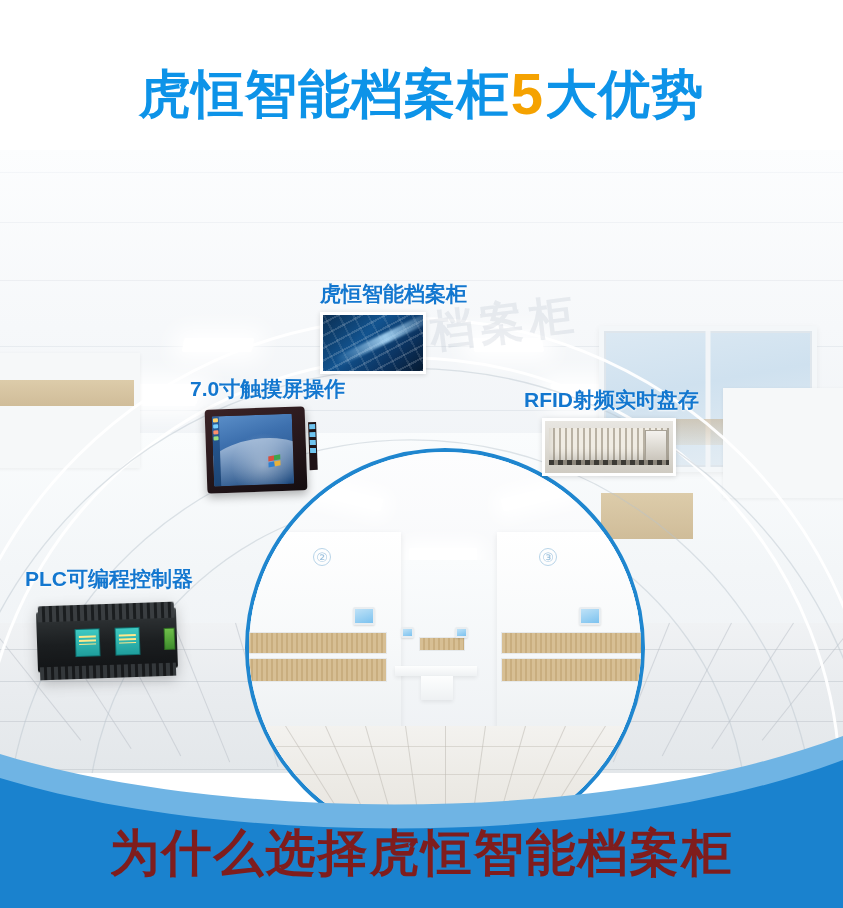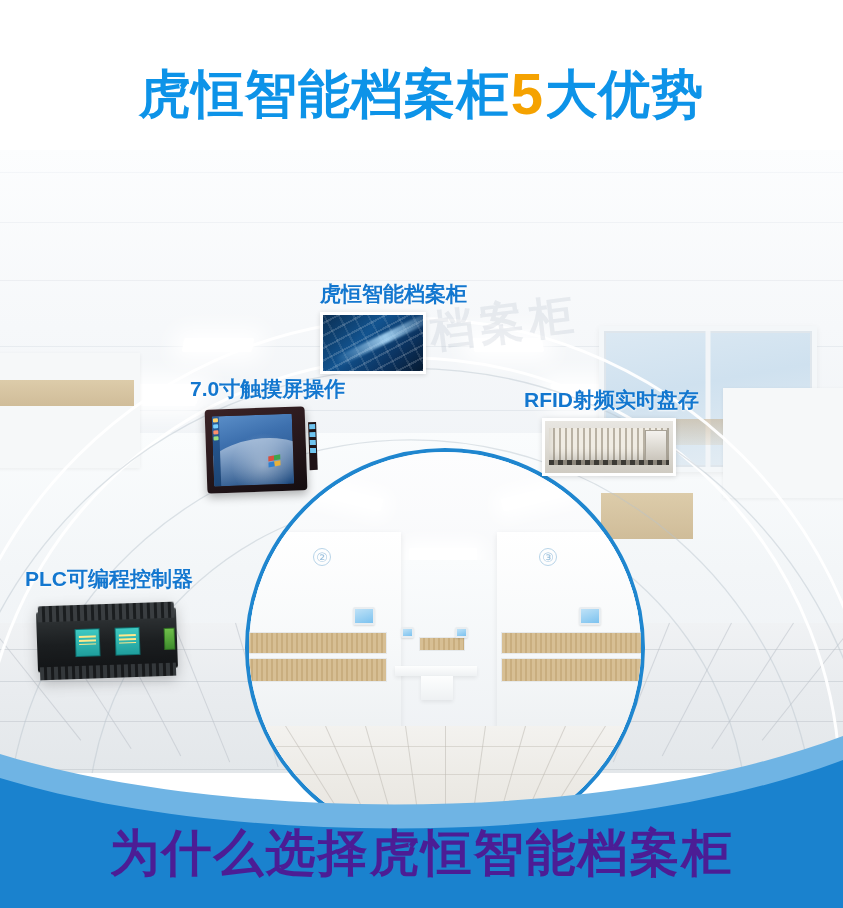--- a/index.html
+++ b/index.html
@@ -315,21 +315,21 @@
     background:linear-gradient(90deg,#e0584b,#4a8fe0,#46b05a);
   }
 
   
   .wave{
     position:absolute; left:0; bottom:0; width:843px; height:188px; z-index:50;
   }
   .banner-text{
     position:absolute; left:0; bottom:0; width:843px; height:110px; z-index:60;
     display:flex; align-items:center; justify-content:center;
-    color:#4c1d95; font-size:50px; font-weight:bold; letter-spacing:2px;
+    color:#7f1d1d; font-size:50px; font-weight:bold; letter-spacing:2px;
     white-space:nowrap;
   }
   .watermark{
     position:absolute; left:330px; top:300px; z-index:12;
     font-size:44px; font-weight:bold; color:rgba(150,162,176,.17);
     letter-spacing:6px; transform:rotate(-7deg); white-space:nowrap;
     pointer-events:none;
   }
 </style>
 </head>

